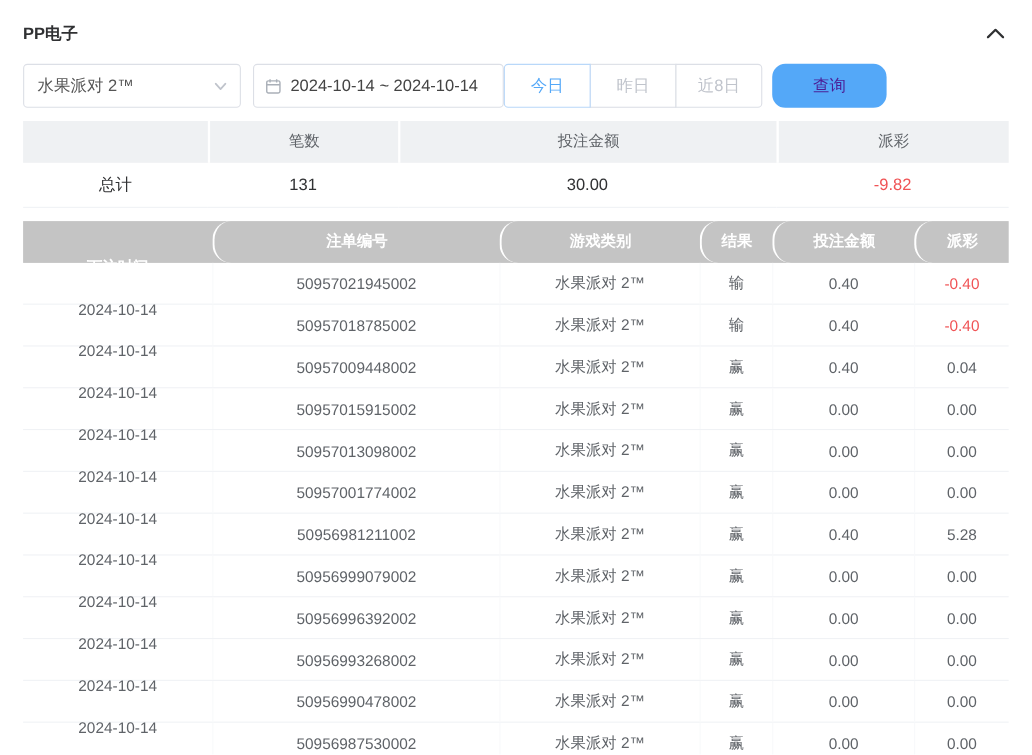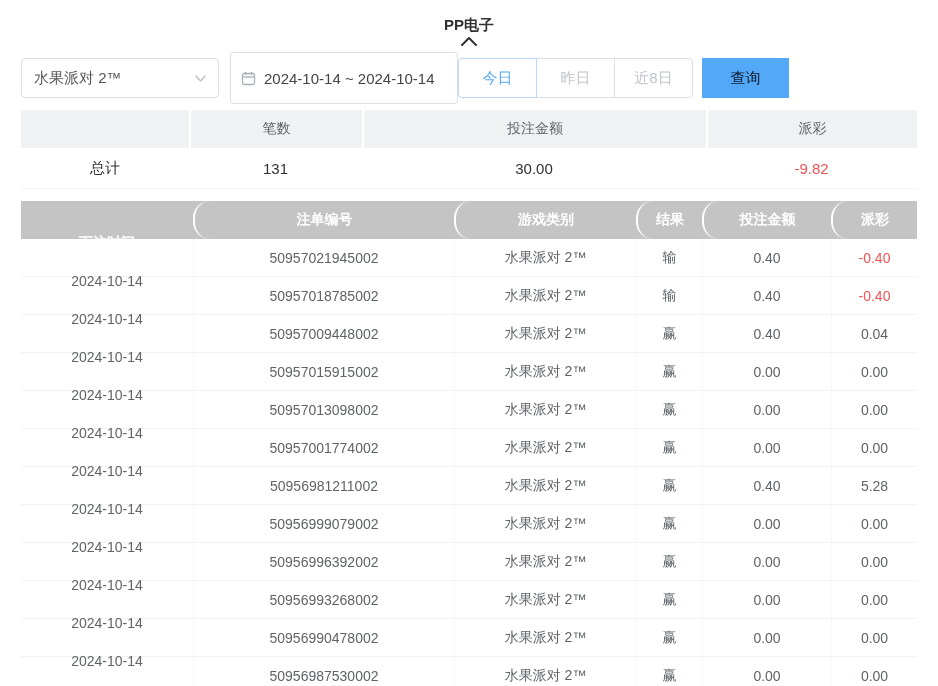--- a/index.html
+++ b/index.html
@@ -9,45 +9,45 @@
     --summary-header-bg:#eff1f3;
   }
   *{box-sizing:border-box;}
   html,body{margin:0;padding:0;}
   body{
     width:938px;height:686px;overflow:hidden;background:#fff;
     font-family:"Liberation Sans","DejaVu Sans",sans-serif;
     font-size:14px;color:#5f6368;
   }
   .panel{padding:16px 21px 0;}
-  .panel-header{display:flex;justify-content:space-between;align-items:center;height:28px;flex-direction:column;}
+  .panel-header{display:flex;justify-content:space-between;align-items:center;height:28px;}
   .title{font-size:15px;font-weight:bold;color:#303133;}
   .collapse{cursor:pointer;padding:2px 4px;display:flex;align-items:center;}
   .filters{display:flex;align-items:center;margin-top:14px;height:40px;}
   .select{
     width:198px;height:40px;border:1px solid #dcdfe6;border-radius:4px;background:#fff;
     display:flex;align-items:center;justify-content:space-between;padding:0 12px;
     color:#555;font-size:15px;cursor:pointer;
   }
   .date-input{
-    margin-left:11px;width:228px;height:52px;border:1px solid #dcdfe6;border-radius:4px;
+    margin-left:11px;width:228px;height:40px;border:1px solid #dcdfe6;border-radius:4px;
     display:flex;align-items:center;gap:8px;padding:0 10px;background:#fff;
     color:#444;font-size:15px;cursor:pointer;white-space:nowrap;
   }
   .btn-group{display:flex;margin-left:0;}
   .qbtn{
     width:79px;height:40px;background:#fff;border:1px solid #dcdfe6;color:#c0c4cc;
     font-size:15px;cursor:pointer;margin-left:-1px;font-family:inherit;padding:0;
   }
   .qbtn:first-child{border-radius:4px 0 0 4px;margin-left:0;}
   .qbtn:last-child{border-radius:0 4px 4px 0;}
   .qbtn.active{color:var(--accent);border-color:#b9d8f9;position:relative;z-index:1;}
   .query{
-    margin-left:9px;width:87px;height:40px;border:none;border-radius:0;
-    background:var(--accent);color:#0f172a;font-size:15px;cursor:pointer;font-family:inherit;
+    margin-left:9px;width:104px;height:40px;border:none;border-radius:12px;
+    background:var(--accent);color:#4c1d95;font-size:15px;cursor:pointer;font-family:inherit;
   }
   
   .summary{margin-top:12px;}
   .s-row{display:flex;}
   .s-cell{display:flex;align-items:center;justify-content:center;}
   .s-head .s-cell{background:var(--summary-header-bg);height:38px;color:#5f6368;}
   .s-head .s-cell + .s-cell{border-left:2px solid #fff;}
   .s-body .s-cell{height:41px;color:#303133;font-size:15px;border-bottom:1px solid #f0f2f5;}
   .s0{width:168px;}.s1{width:173px;}.s2{width:344px;}.s3{flex:1;}
   

